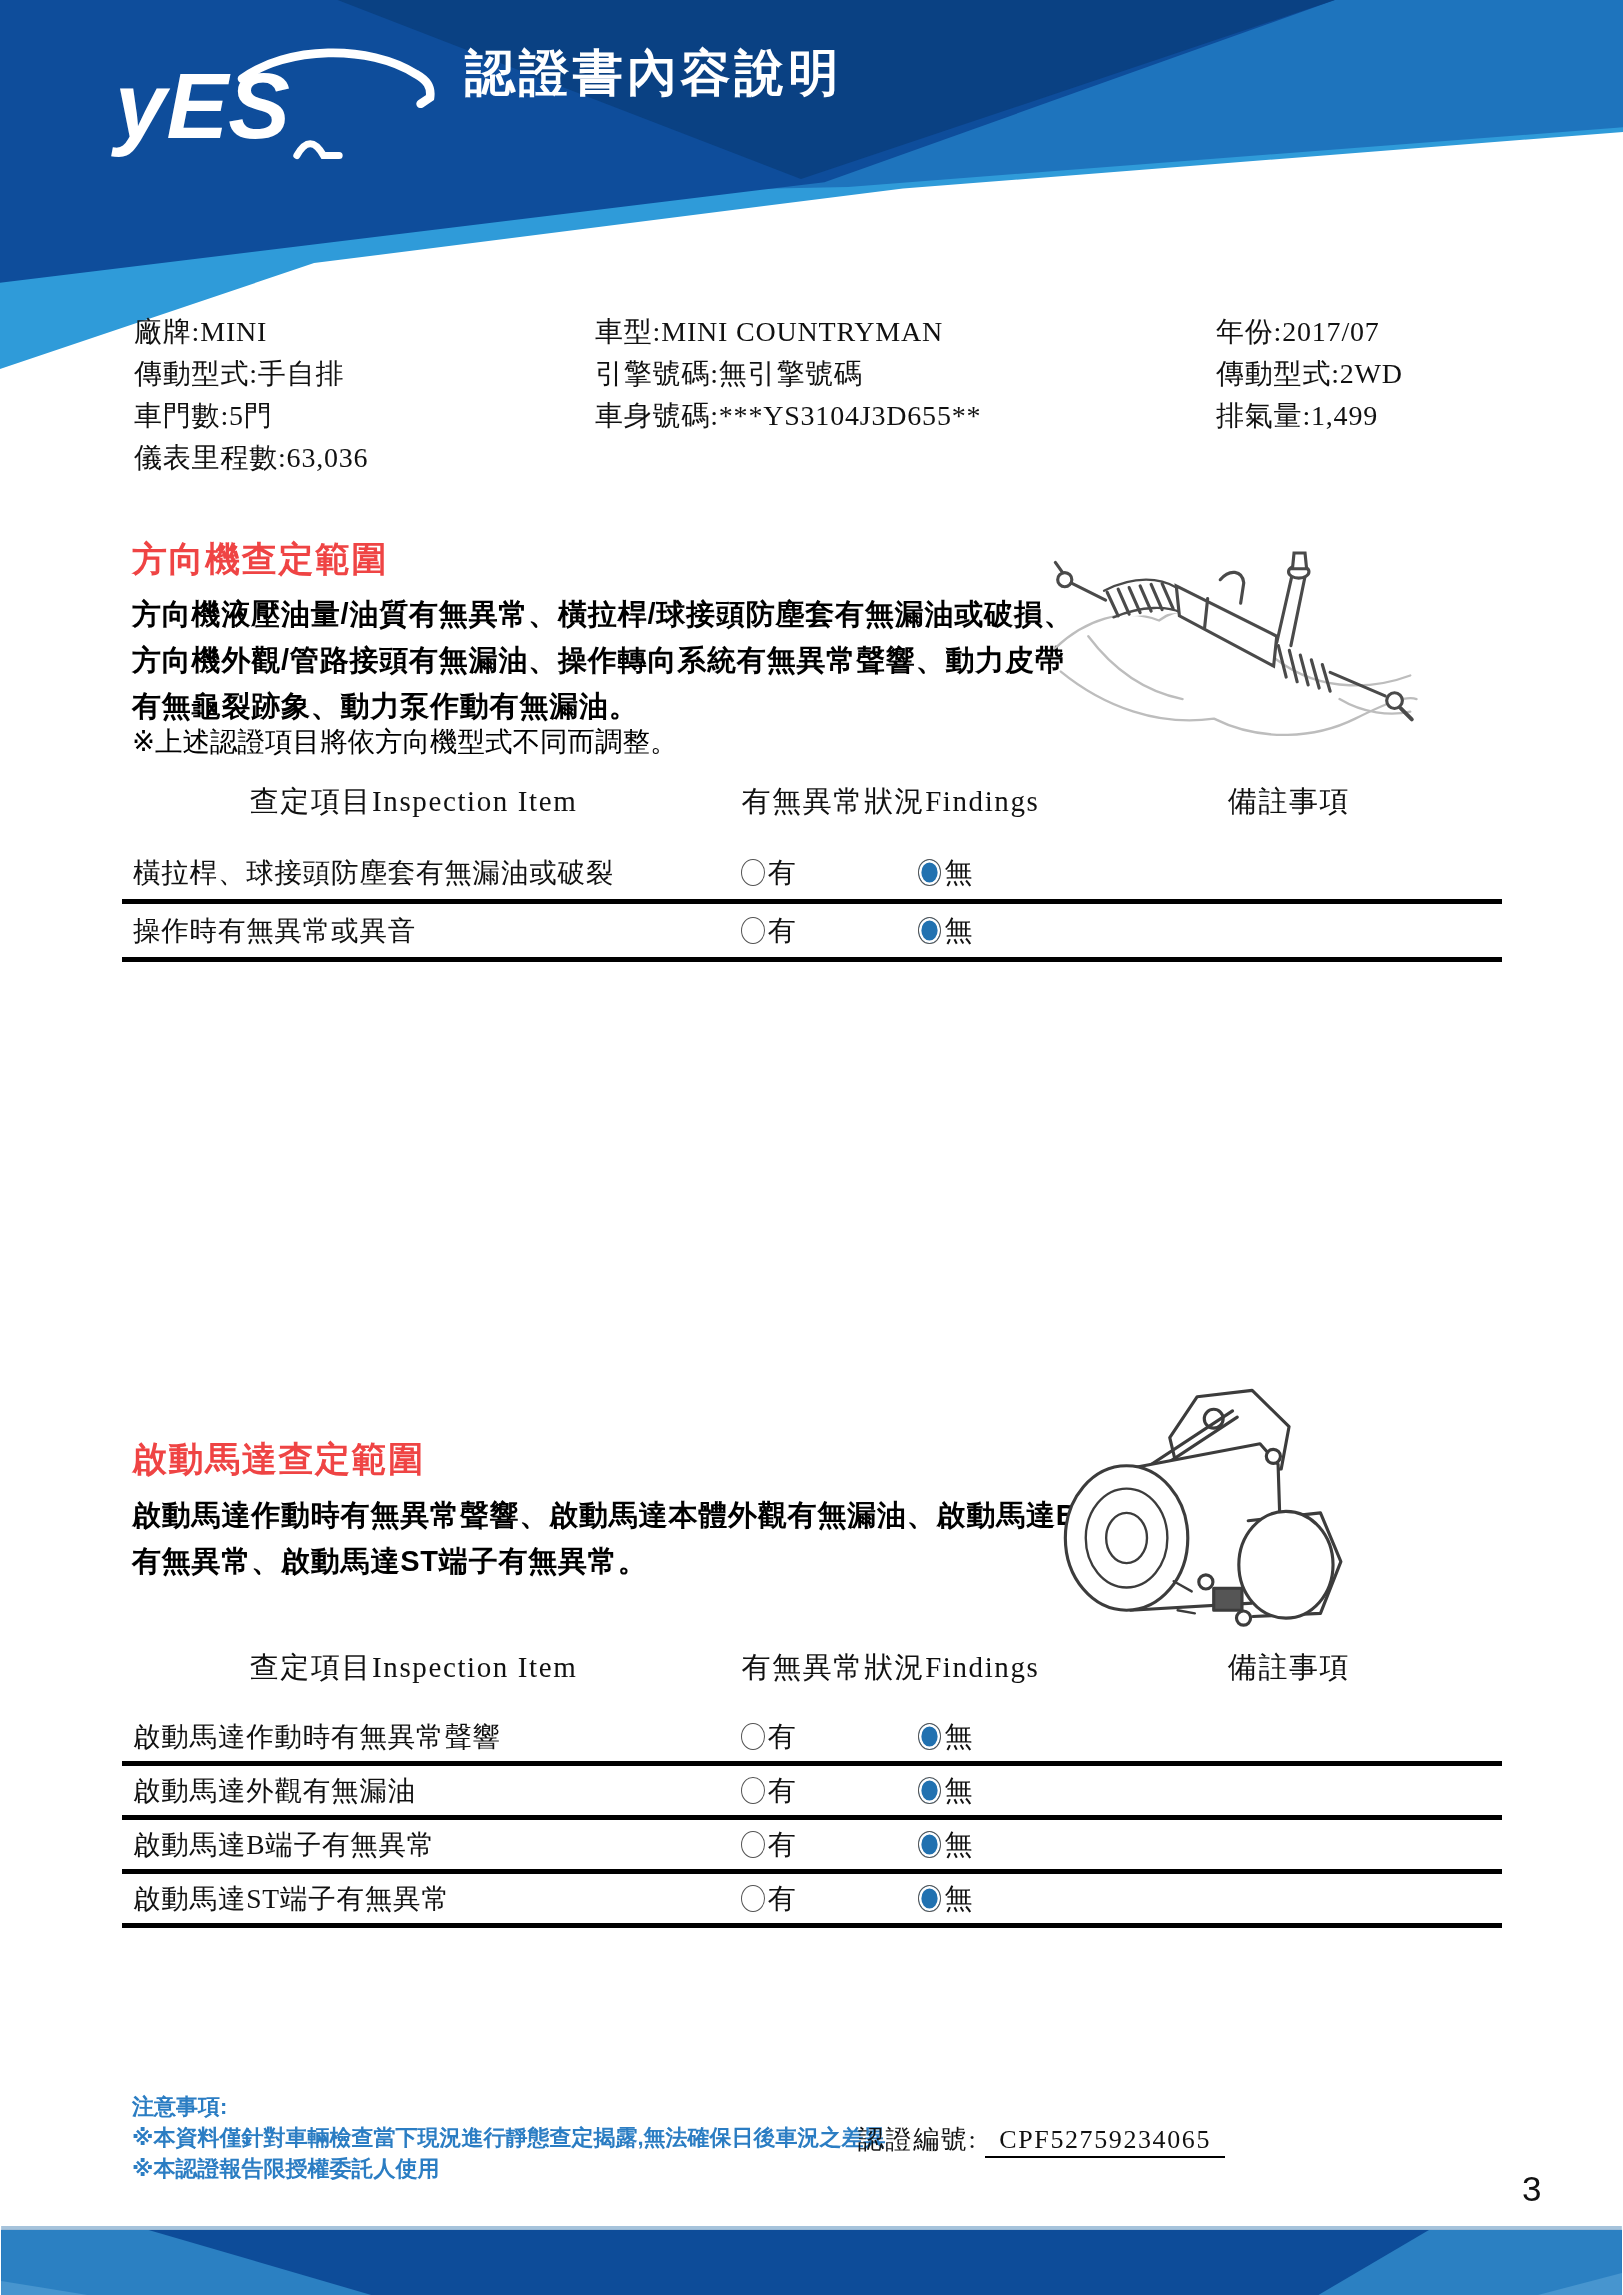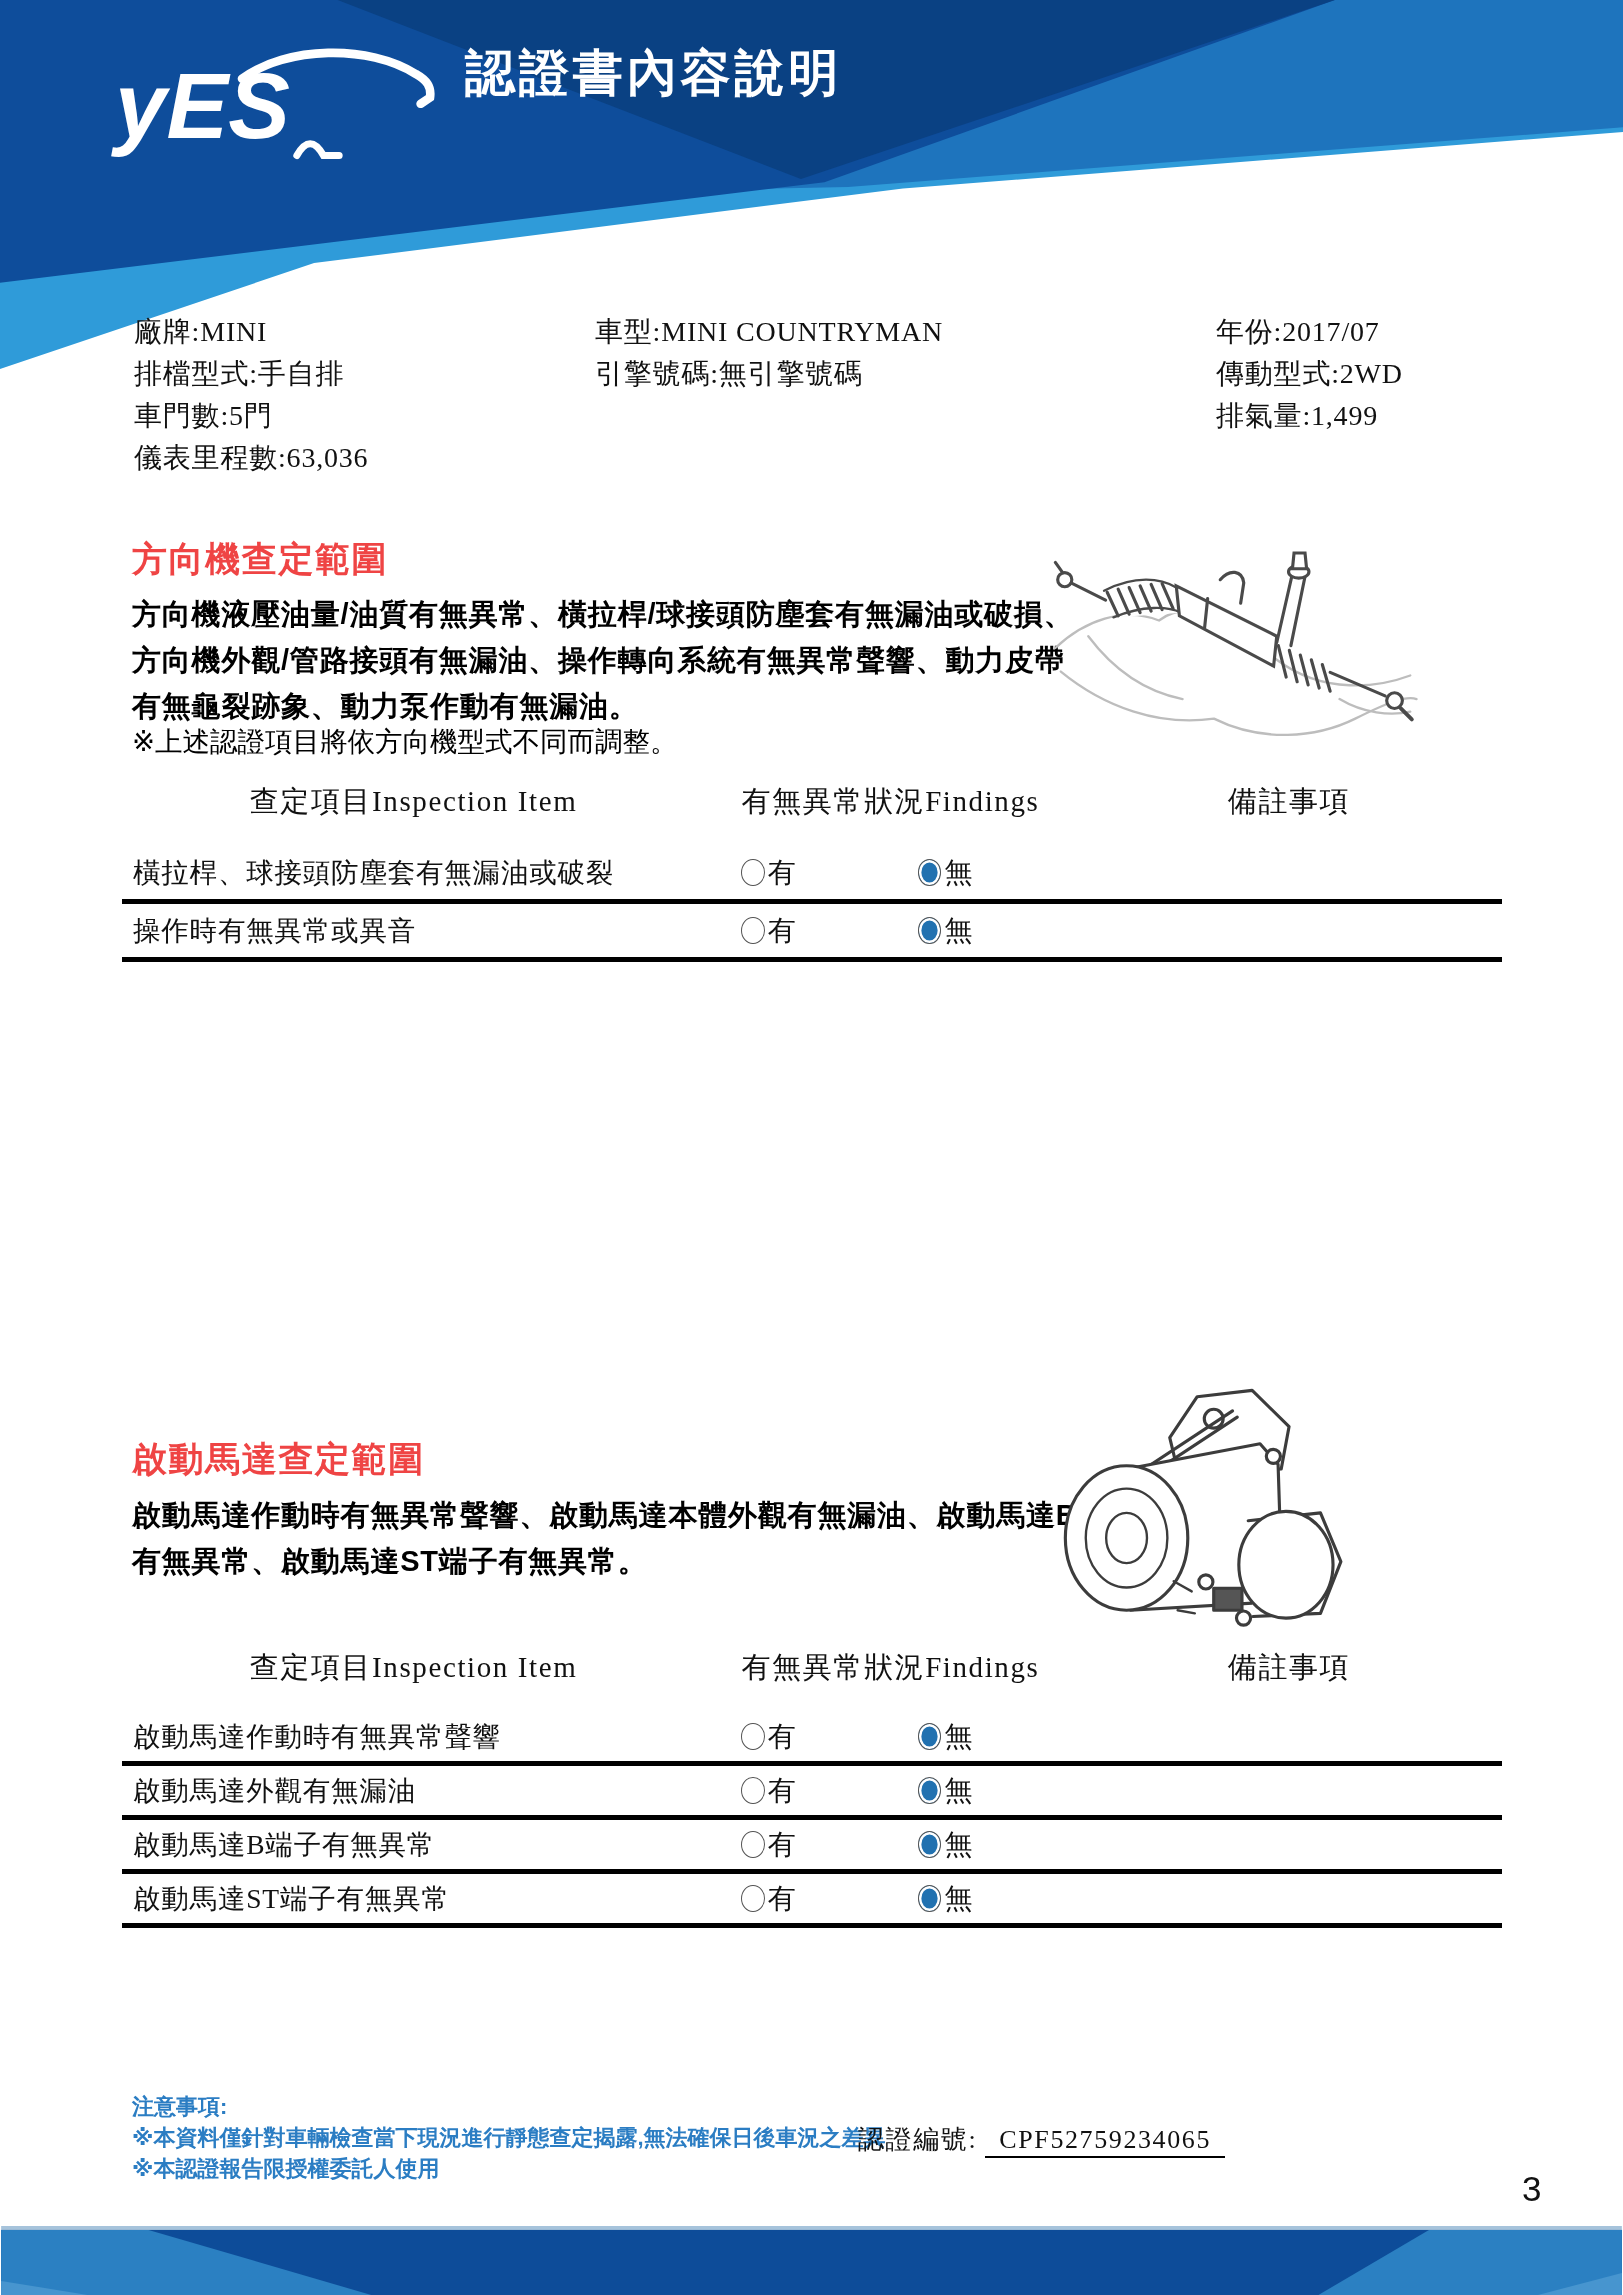--- a/index.html
+++ b/index.html
@@ -83,27 +83,28 @@
       <path d="M168,52 C225,10 330,8 390,46 C404,54 410,62 408,76 L396,84" stroke-width="11"></path>
       <path d="M238,150 q17,-30 34,0 l20,0" stroke-width="9"></path>
     </g>
     <text x="6" y="128" font-family="Liberation Sans, DejaVu Sans, sans-serif" font-style="italic" font-weight="bold" font-size="118" fill="#ffffff">yES</text>
   </svg>
 
   <div class="header-title">認證書內容說明</div>
 
   <div class="vcol vcol1">
     <div>廠牌:MINI</div>
-    <div>排檔型式:手自排</div>
+    <div>傳動型式:手自排</div>
     <div>車門數:5門</div>
     <div>儀表里程數:63,036</div>
   </div>
   <div class="vcol vcol2">
     <div>車型:MINI COUNTRYMAN</div>
     <div>引擎號碼:無引擎號碼</div>
+    <div>車身號碼:***YS3104J3D655**</div>
   </div>
   <div class="vcol vcol3">
     <div>年份:2017/07</div>
     <div>傳動型式:2WD</div>
     <div>排氣量:1,499</div>
   </div>
 
   <div class="sec-title" style="top:536px;">方向機查定範圍</div>
 
   <div class="sec-desc" style="top:591px;">

